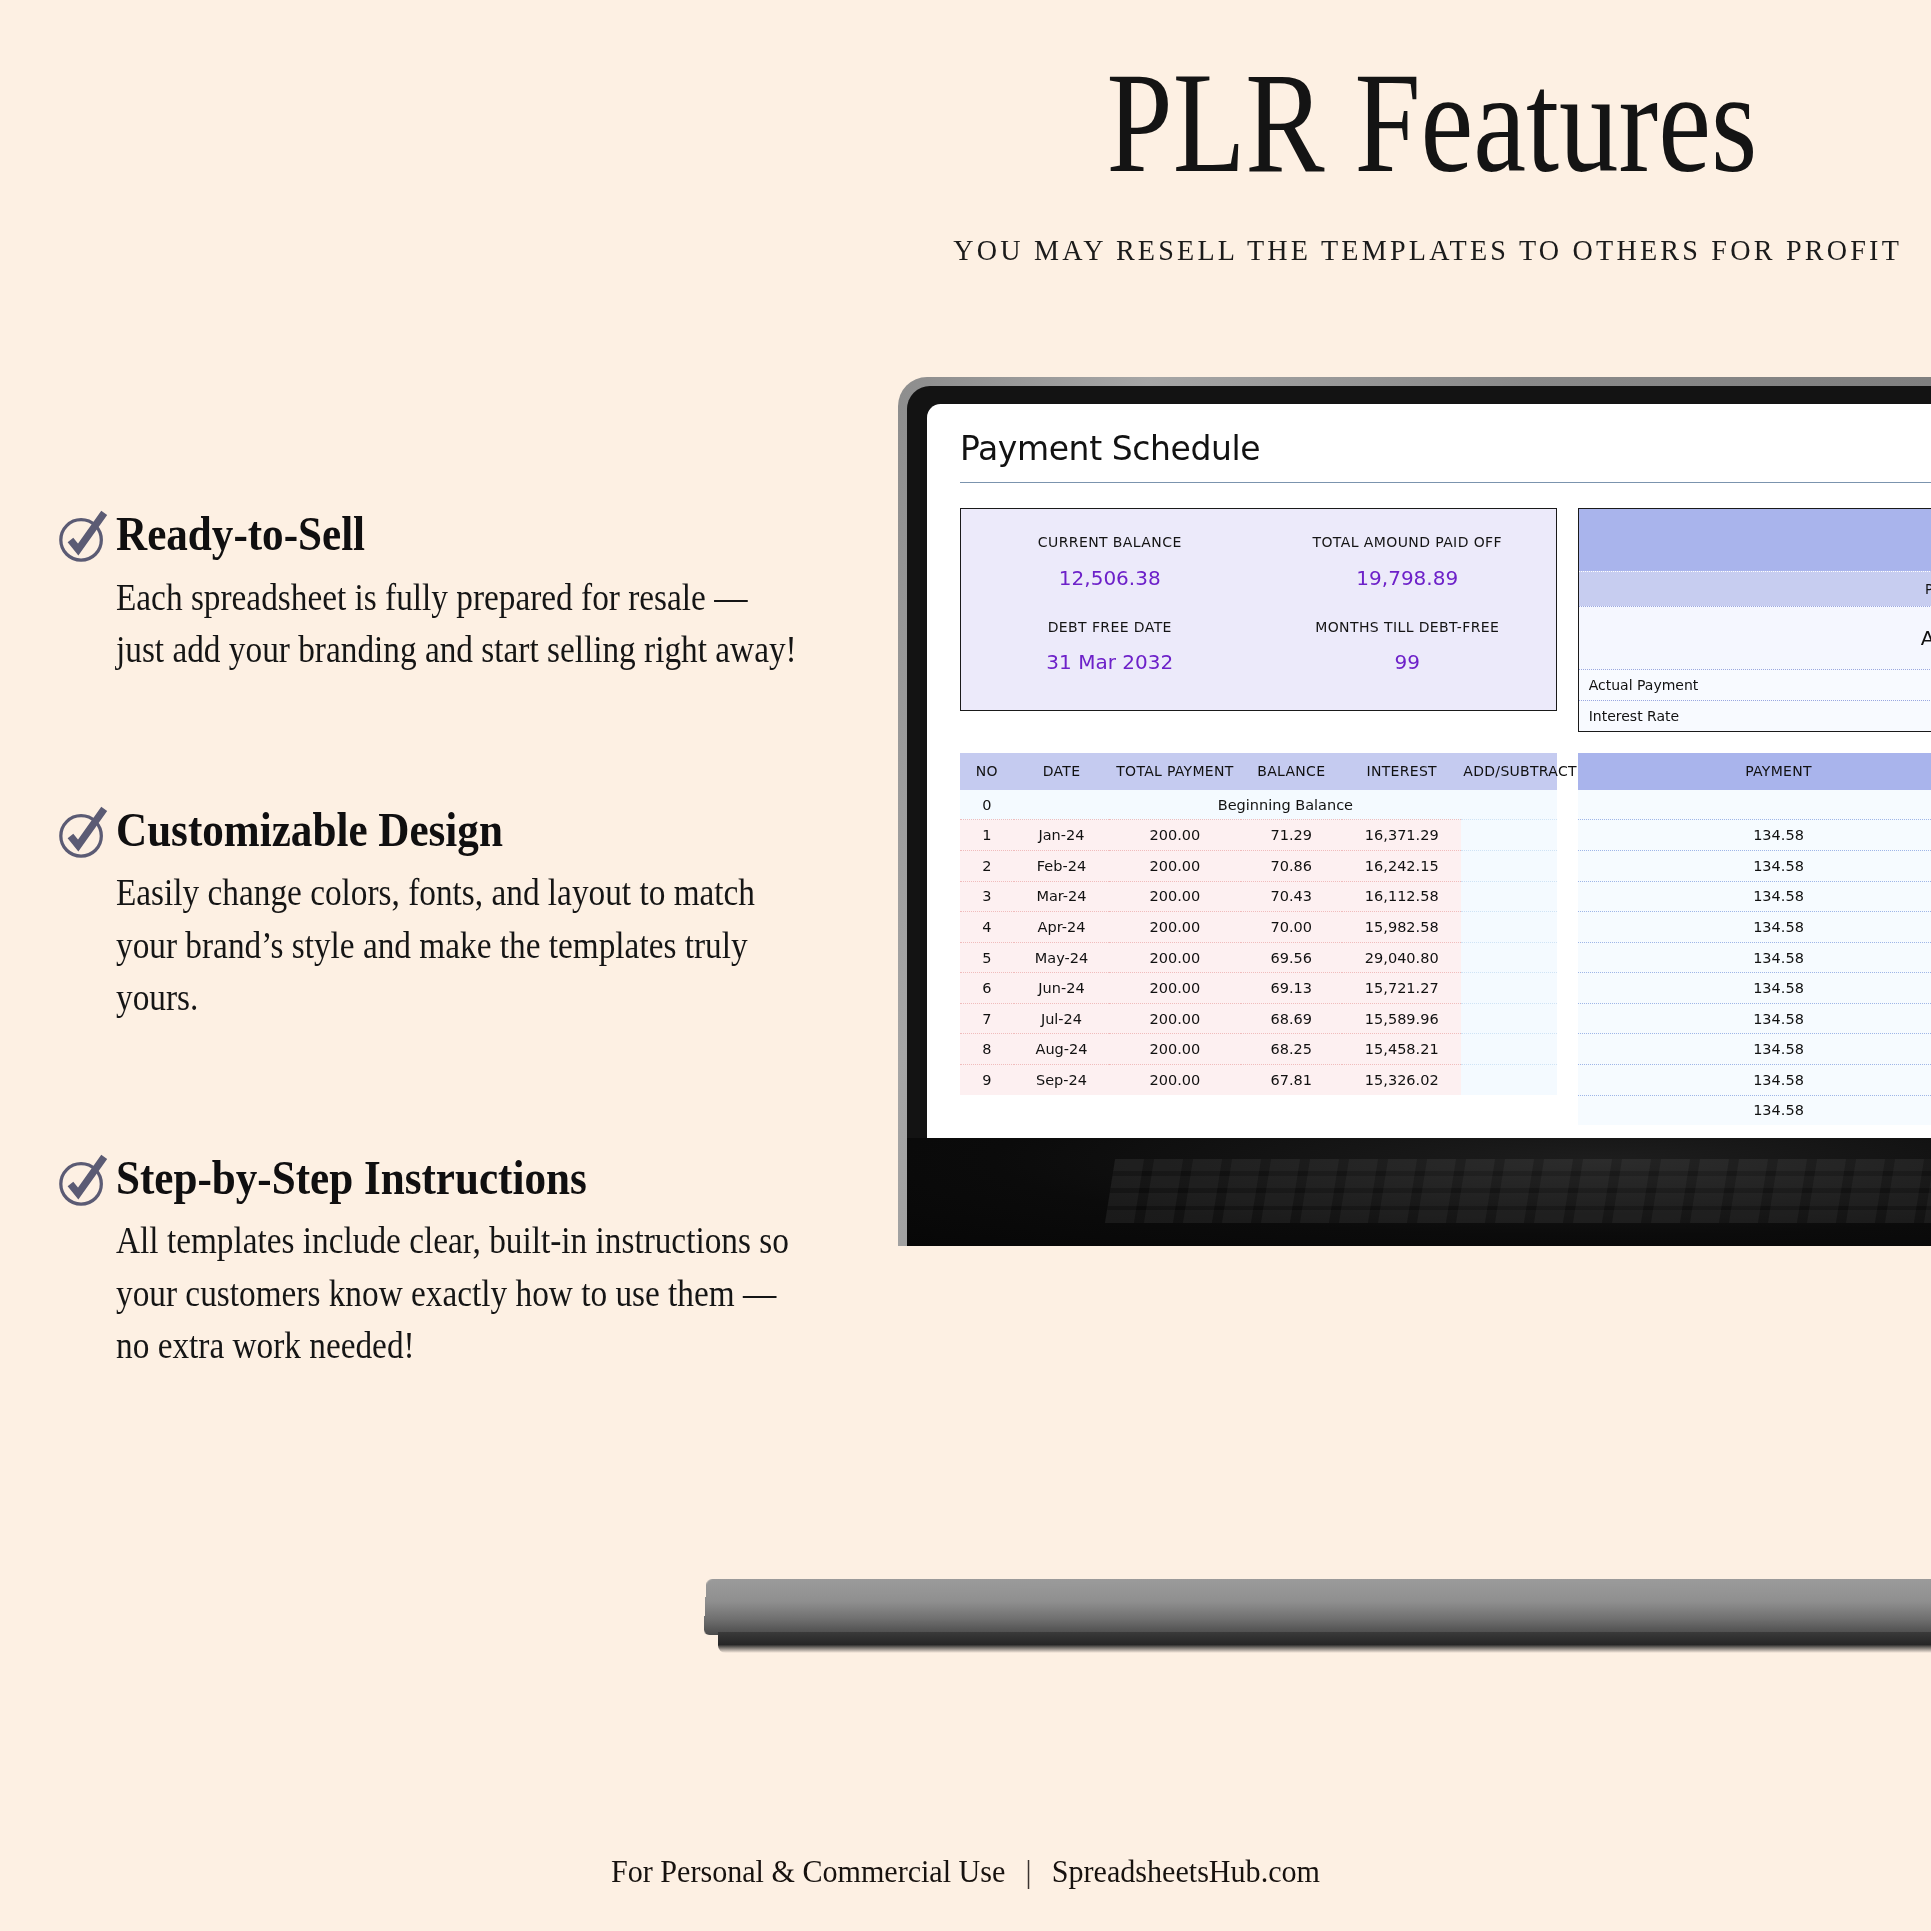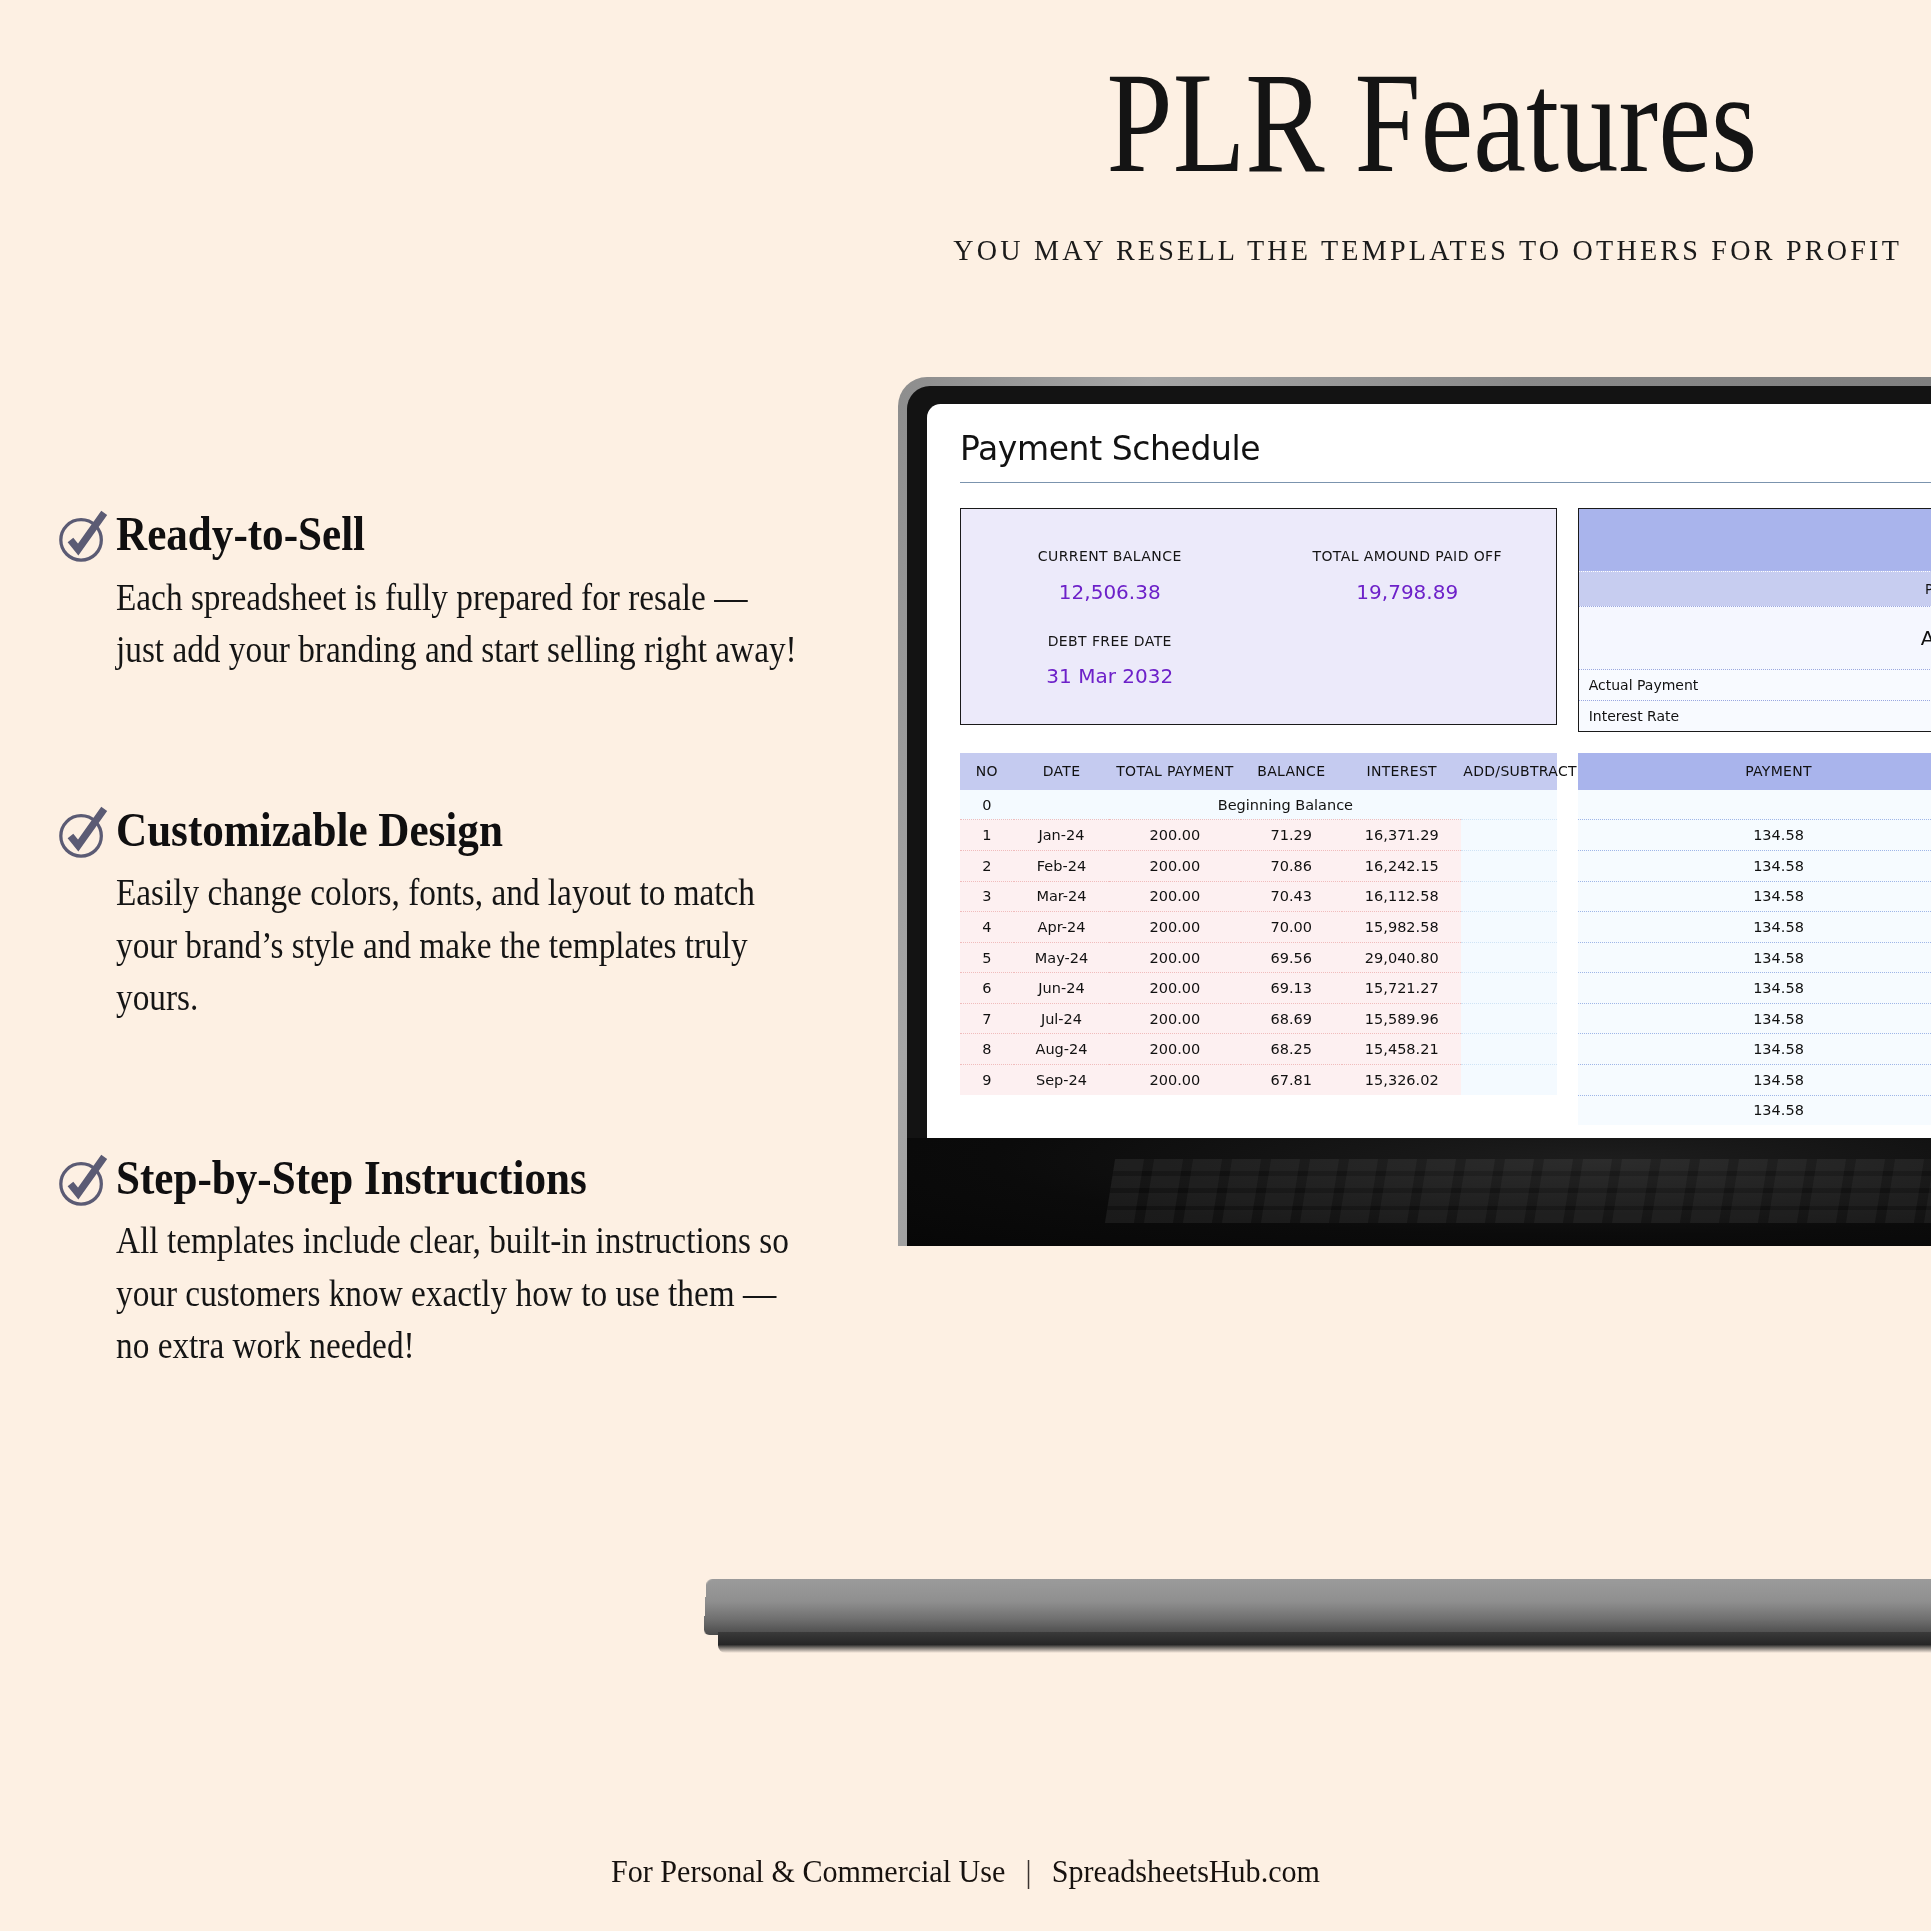--- a/index.html
+++ b/index.html
@@ -140,21 +140,21 @@
   }
 
   .sheet-cols { display:flex; gap:21px; margin-top:25px; padding-right:0; }
   .sheet-left { width:597px; flex:0 0 597px; }
   .sheet-right { width:auto; flex:1 1 auto; }
 
   
   .summary-card {
     border:1.9px solid #1a1a1a;
     background:#eceafa;
-    padding:39px 0 21px;
+    padding:25px 0 21px;
   }
   .summary-grid { display:grid; grid-template-columns:1fr 1fr; row-gap:13.5px; }
   .sum-cell { text-align:center; }
   .sum-label {
     font-family:"DejaVu Sans", sans-serif;
     font-size:14px; letter-spacing:0.4px; color:#141414;
   }
   .sum-value {
     margin-top:15.4px; margin-bottom:15.4px;
     font-family:"DejaVu Sans", sans-serif;
@@ -293,20 +293,24 @@
                 <div class="sum-label">CURRENT BALANCE</div>
                 <div class="sum-value">12,506.38</div>
               </div>
               <div class="sum-cell">
                 <div class="sum-label">TOTAL AMOUND PAID OFF</div>
                 <div class="sum-value">19,798.89</div>
               </div>
               <div class="sum-cell">
                 <div class="sum-label">DEBT FREE DATE</div>
                 <div class="sum-value">31 Mar 2032</div>
+              </div>
+              <div class="sum-cell">
+                <div class="sum-label">MONTHS TILL DEBT-FREE</div>
+                <div class="sum-value">99</div>
               </div>
             </div>
           </div>
         </div>
 
         <div class="sheet-right">
           <div class="debt-panel">
             <div class="debt-head">De</div>
             <div class="debt-payoff">PAYOF</div>
             <div class="debt-month">April</div>

